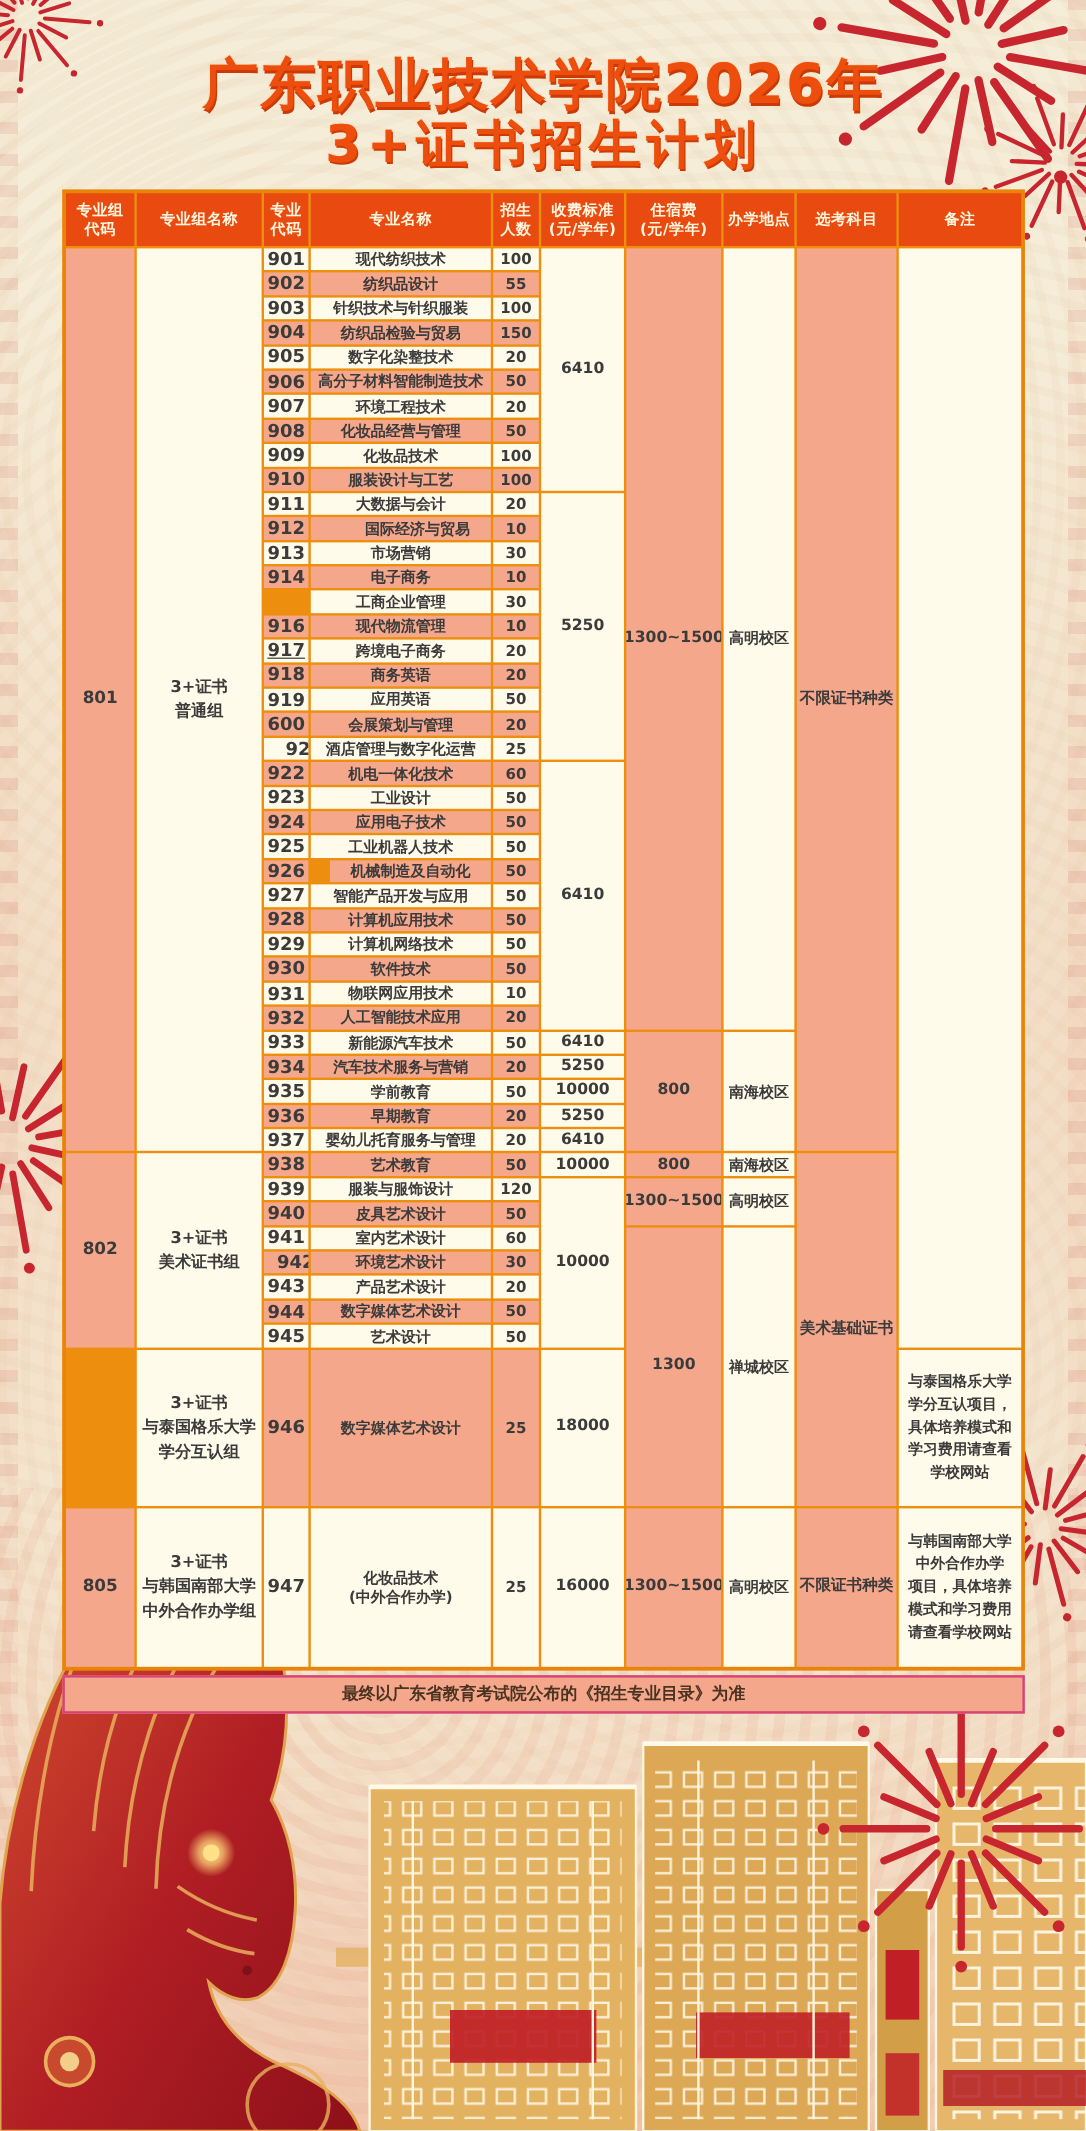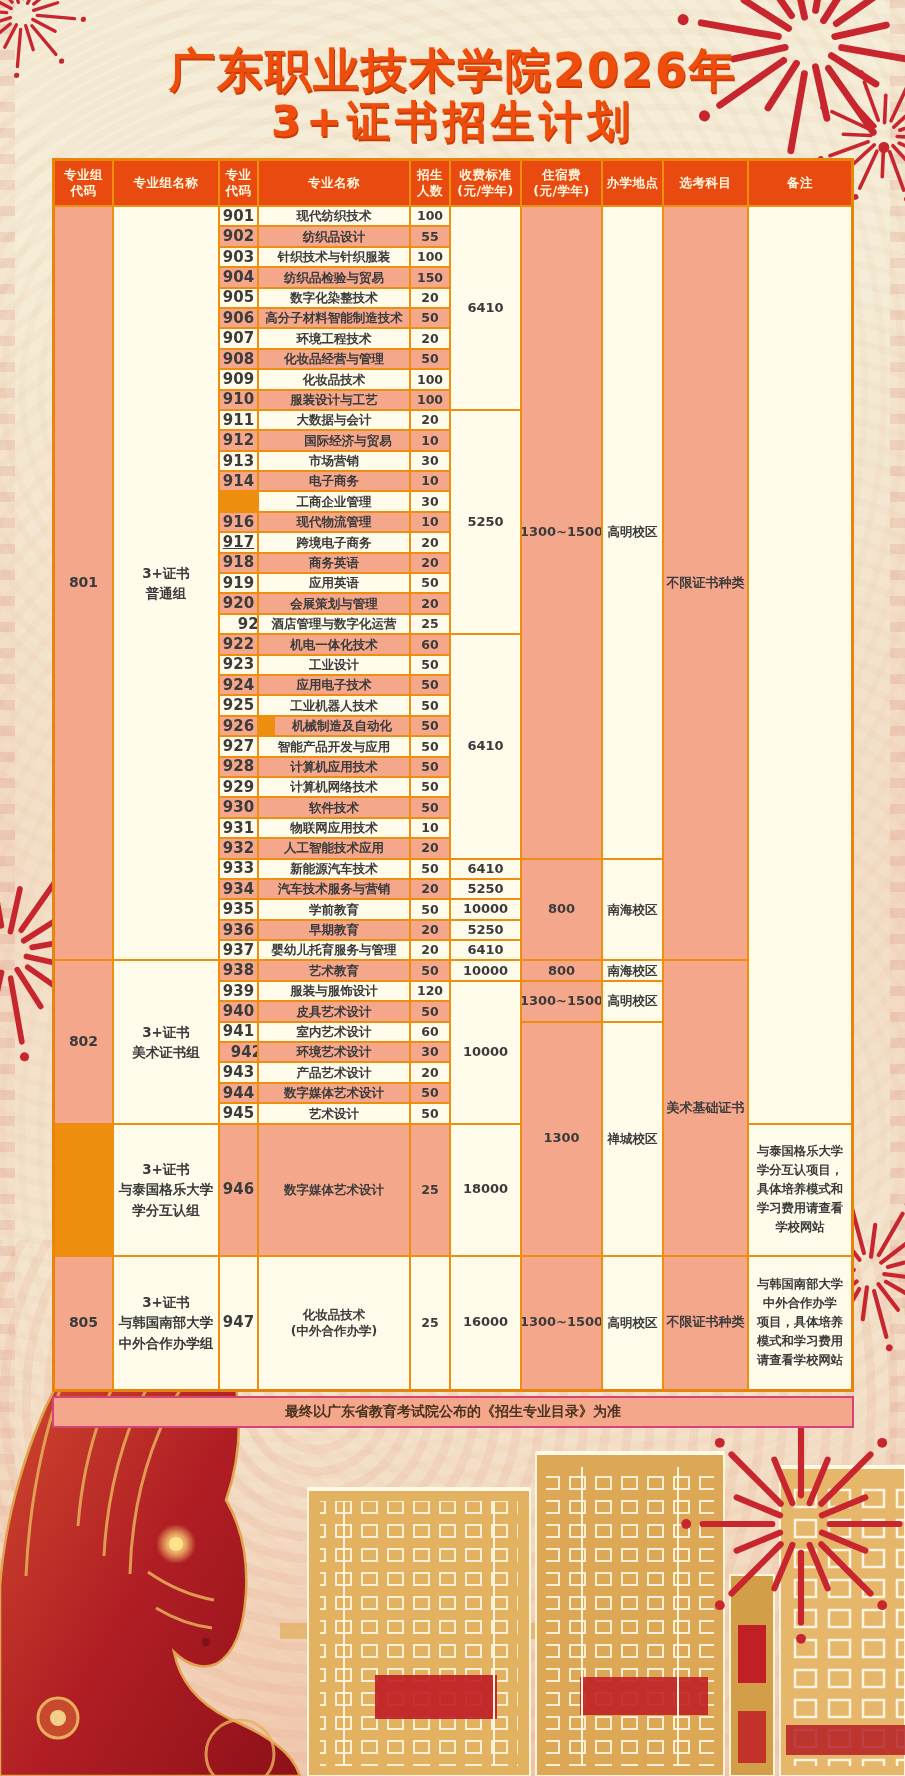--- a/index.html
+++ b/index.html
@@ -247,21 +247,21 @@
       <div class="cell col-count salmon" style="grid-area: 17 / 5;">10</div>
       <div class="cell col-major_code cream" style="grid-area: 18 / 3; text-decoration: underline;">917</div>
       <div class="cell col-major_name cream" style="grid-area: 18 / 4;">跨境电子商务</div>
       <div class="cell col-count cream" style="grid-area: 18 / 5;">20</div>
       <div class="cell col-major_code salmon" style="grid-area: 19 / 3;">918</div>
       <div class="cell col-major_name salmon" style="grid-area: 19 / 4;">商务英语</div>
       <div class="cell col-count salmon" style="grid-area: 19 / 5;">20</div>
       <div class="cell col-major_code cream" style="grid-area: 20 / 3;">919</div>
       <div class="cell col-major_name cream" style="grid-area: 20 / 4;">应用英语</div>
       <div class="cell col-count cream" style="grid-area: 20 / 5;">50</div>
-      <div class="cell col-major_code salmon" style="grid-area: 21 / 3;">920</div>
+      <div class="cell col-major_code salmon" style="grid-area: 21 / 3;">600</div>
       <div class="cell col-major_name salmon" style="grid-area: 21 / 4;">会展策划与管理</div>
       <div class="cell col-count salmon" style="grid-area: 21 / 5;">20</div>
       <div class="cell col-major_code cream" style="grid-area: 22 / 3; padding-left: 30px;">921</div>
       <div class="cell col-major_name cream" style="grid-area: 22 / 4;">酒店管理与数字化运营</div>
       <div class="cell col-count cream" style="grid-area: 22 / 5;">25</div>
       <div class="cell col-major_code salmon" style="grid-area: 23 / 3;">922</div>
       <div class="cell col-major_name salmon" style="grid-area: 23 / 4;">机电一体化技术</div>
       <div class="cell col-count salmon" style="grid-area: 23 / 5;">60</div>
       <div class="cell col-major_code cream" style="grid-area: 24 / 3;">923</div>
       <div class="cell col-major_name cream" style="grid-area: 24 / 4;">工业设计</div>

